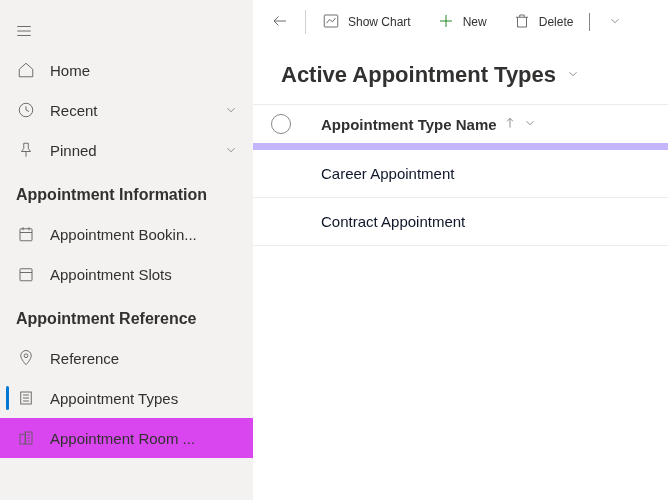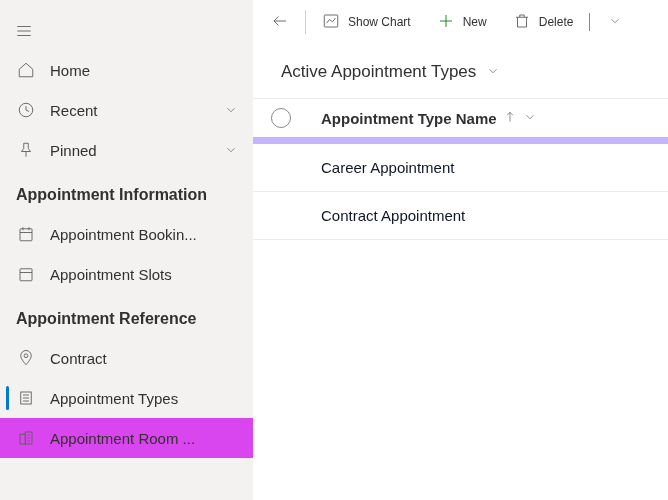--- a/index.html
+++ b/index.html
@@ -14,21 +14,21 @@
   .nav-icon { width: 20px; display: flex; align-items: center; justify-content: center; }
   .nav-label { flex: 1; white-space: nowrap; overflow: hidden; text-overflow: ellipsis; font-size: 15px; }
   .nav-chevron { width: 16px; display: flex; align-items: center; justify-content: center; color: #605e5c; }
   .section-header { padding: 16px 16px 10px 16px; font-size: 16px; font-weight: 600; color: #323130; }
   .main { flex: 1; display: flex; flex-direction: column; background: #fff; }
   .command-bar { display: flex; align-items: center; height: 44px; padding: 0 6px; gap: 2px; }
   .command-btn { display: flex; align-items: center; height: 40px; padding: 0 12px; gap: 8px; cursor: pointer; font-size: 12px; }
   .command-sep { width: 1px; height: 24px; background: #d2d0ce; margin: 0 2px; }
   .vbar { width: 1px; height: 18px; background: #8a8886; margin-left: 8px; margin-right: -2px; }
   .view-title-row { padding: 18px 0 16px 28px; display: flex; align-items: center; gap: 10px; }
-  .view-title { font-size: 17px; font-weight: 400; text-align: right; }
+  .view-title { font-size: 22px; font-weight: 700; text-align: right; }
   .grid { display: flex; flex-direction: column; }
   .grid-header { display: flex; align-items: center; height: 46px; border-top: 1px solid #edebe9; border-bottom: 7px solid #c4b5fd; padding-left: 18px; gap: 20px; }
   .select-circle { width: 20px; height: 20px; border: 1.5px solid #8a8886; border-radius: 50%; }
   .col-header { display: flex; align-items: center; gap: 6px; font-weight: 600; font-size: 15px; margin-left: 10px; }
   .grid-row { display: flex; align-items: center; height: 48px; border-bottom: 1px solid #edebe9; padding-left: 68px; }
   .grid-link { color: #0f172a; cursor: pointer; font-size: 15px; }
   svg { width: 18px; height: 18px; stroke: #605e5c; stroke-width: 1.2; fill: none; }
   .plus svg { stroke: #107c10; }
   .small svg { width: 14px; height: 14px; }
 </style>
@@ -113,21 +113,21 @@
 
     <div class="section-header">Appointment Reference</div>
 
     <div class="nav-item">
       <span class="nav-icon">
         <svg viewBox="0 0 24 24">
             <path d="M12 21 C12 21 5 13.5 5 9 A7 7 0 0 1 19 9 C19 13.5 12 21 12 21 Z"></path>
             <circle cx="12" cy="9" r="2.5"></circle>
           </svg>
       </span>
-      <span class="nav-label">Contract</span>
+      <span class="nav-label">Reference</span>
     </div>
 
     <div class="nav-item active">
       <span class="nav-icon">
         <svg viewBox="0 0 24 24">
             <rect x="5" y="4" width="14" height="16"></rect>
             <line x1="8" y1="8" x2="16" y2="8"></line>
             <line x1="8" y1="12" x2="16" y2="12"></line>
             <line x1="8" y1="16" x2="16" y2="16"></line>
           </svg>

